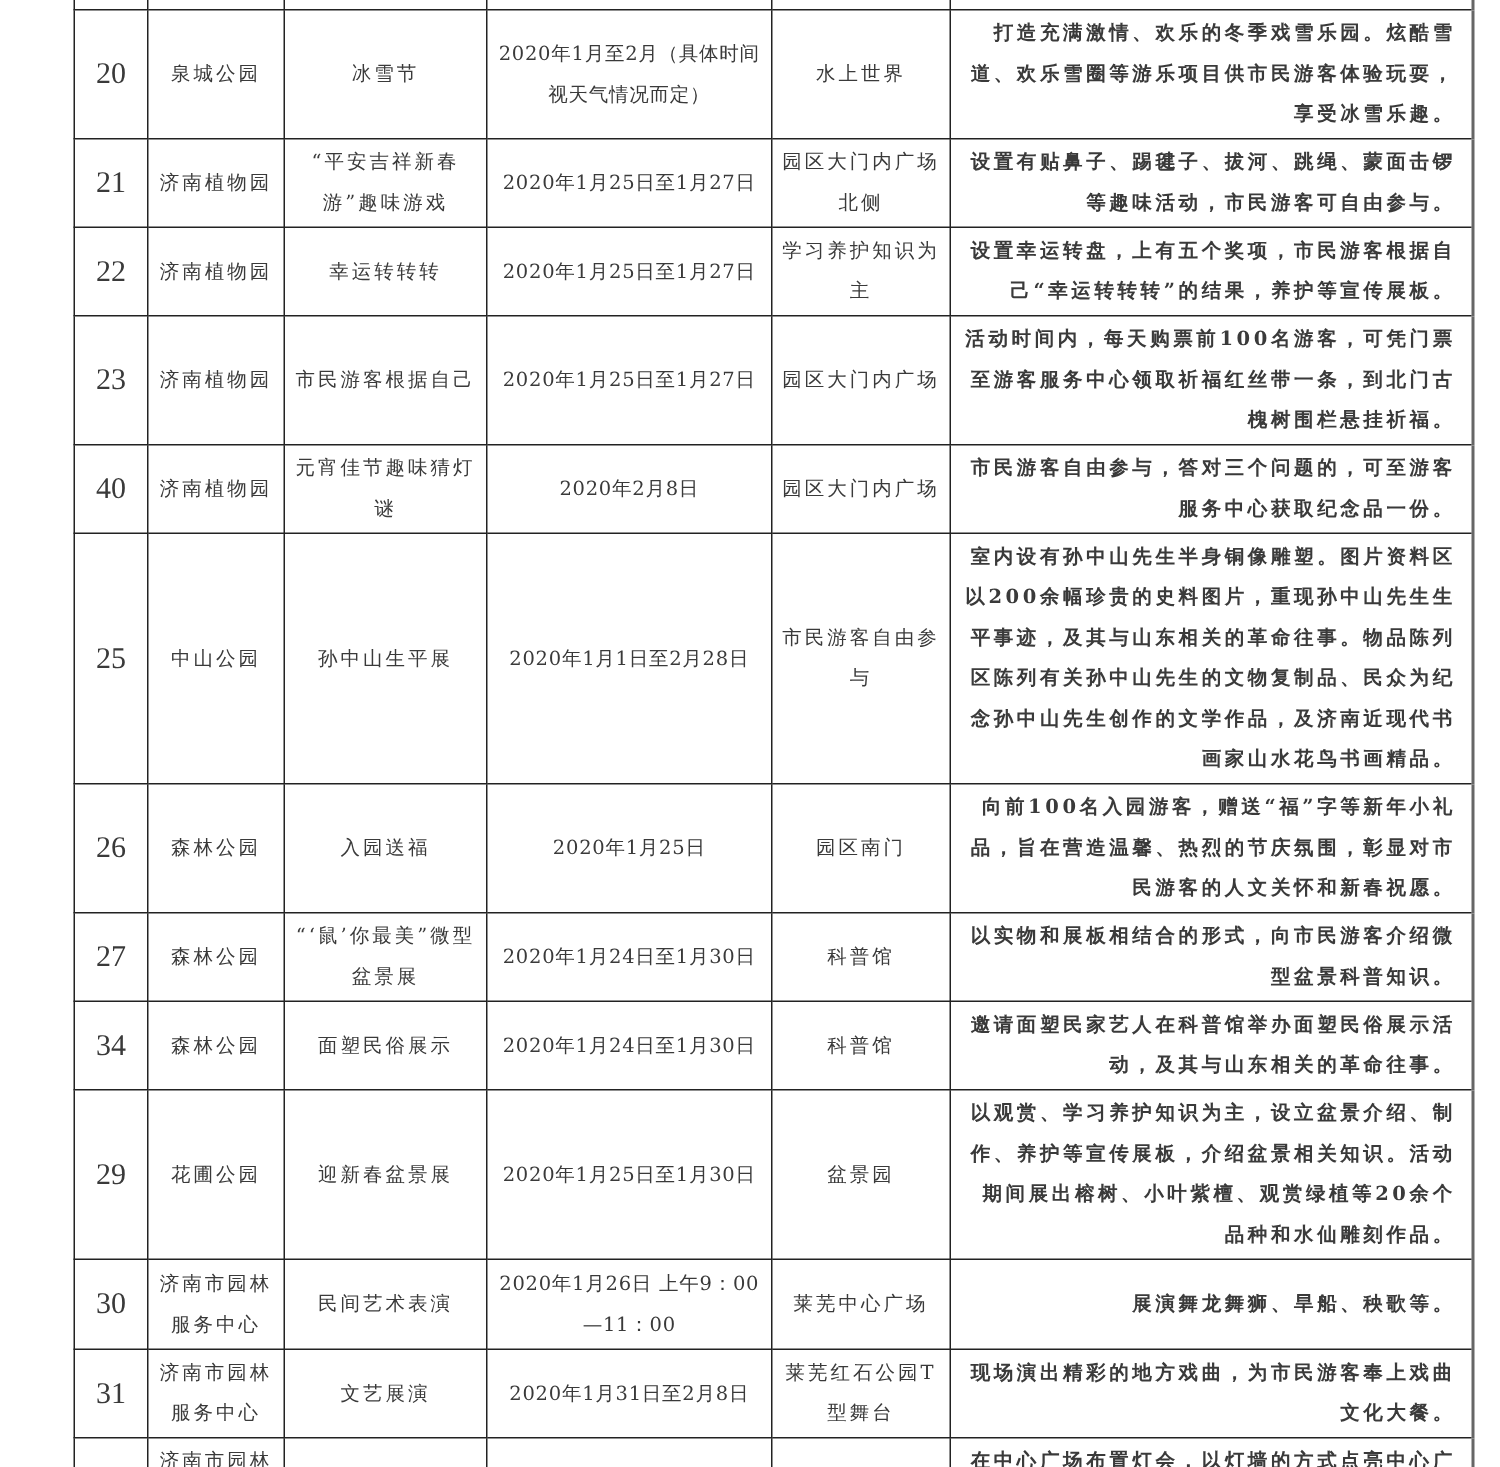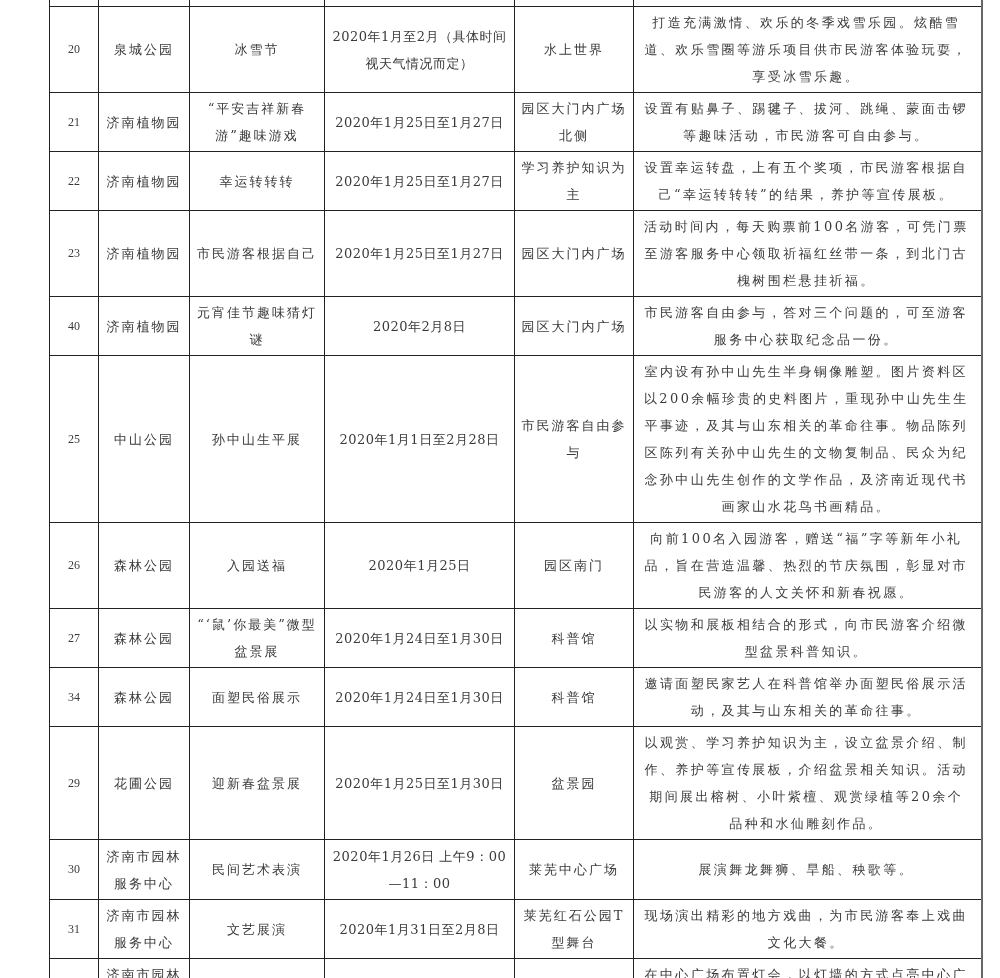--- a/index.html
+++ b/index.html
@@ -3,22 +3,22 @@
   <meta charset="utf-8">
   <style>
     html, body { margin: 0; padding: 0; background: #ffffff; }
     body { width: 1000px; height: 978px; position: relative; overflow: hidden;
            font-family: "DejaVu Serif", "Liberation Serif", serif; color: #333; }
     table.events { position: absolute; left: 49px; top: -1px; border-collapse: collapse;
                    table-layout: fixed; width: 932px; }
     table.events td { border: 1px solid #222; font-size: 13px; line-height: 27px;
                       text-align: center; vertical-align: middle; padding: 0 4px;
                       letter-spacing: 2px; color: #3a3a3a; }
-    table.events td.desc { text-align: center; padding: 2px 10px 2px 8px; letter-spacing: 2.4px; }
-    table.events td.num { letter-spacing: 0; font-family: "Liberation Serif", serif; font-size: 12px; }
+    table.events td.desc { text-align: right; padding: 2px 10px 2px 8px; letter-spacing: 2.4px; font-weight: bold; }
+    table.events td.num { letter-spacing: 0; font-family: "Liberation Serif", serif; font-size: 20px; }
     table.events td.date { letter-spacing: 0.5px; }
     table.events tr.top-stub td { height: 6px; line-height: 6px; padding: 0; }
     table.events td:last-child { border-right: 2px solid #666; }
     table.events tr:last-child td { border-bottom: 2px solid #555; }
   </style>
 </head>
 <body>
 
 <table class="events">
   <colgroup>

